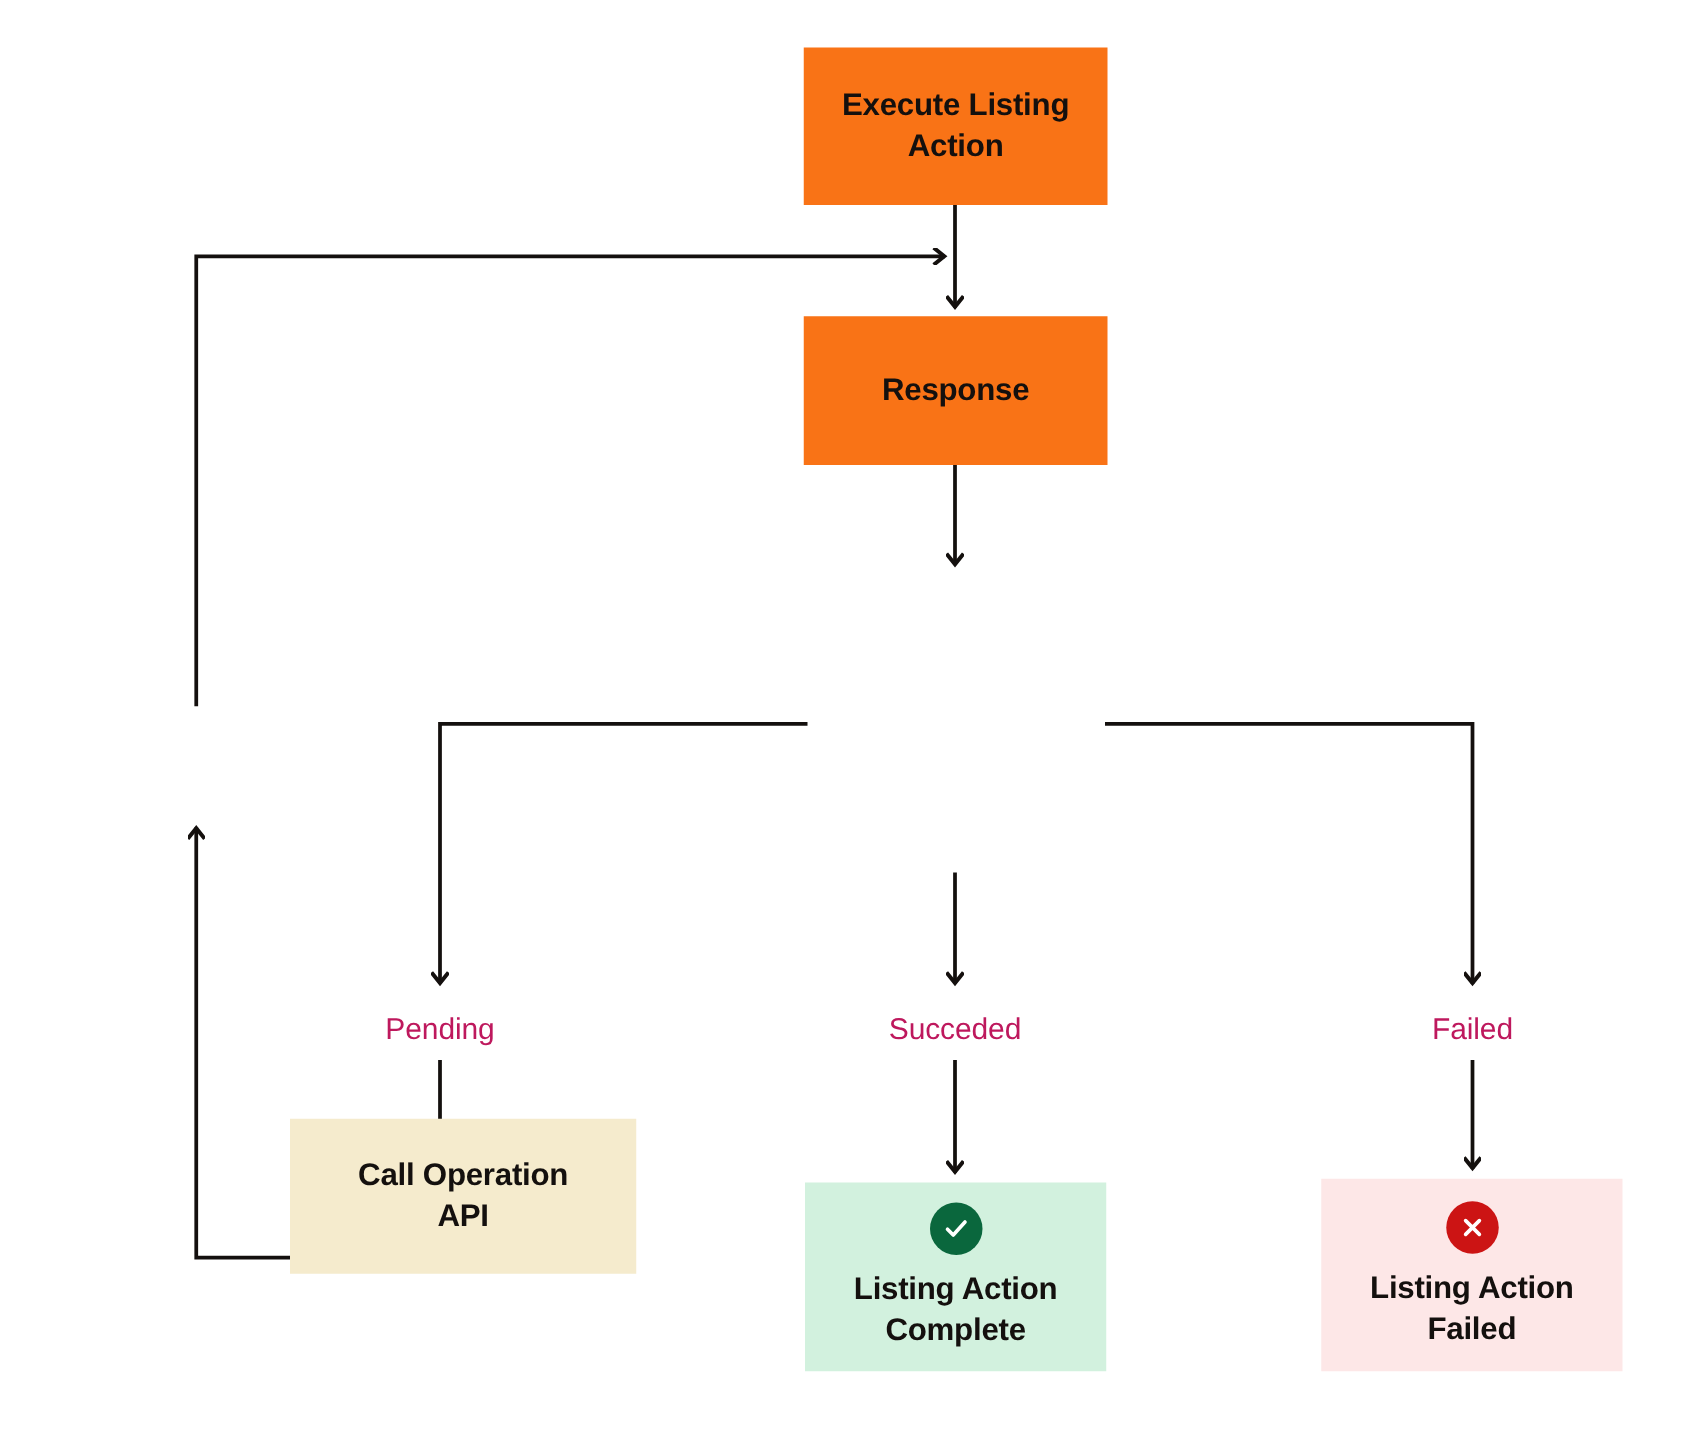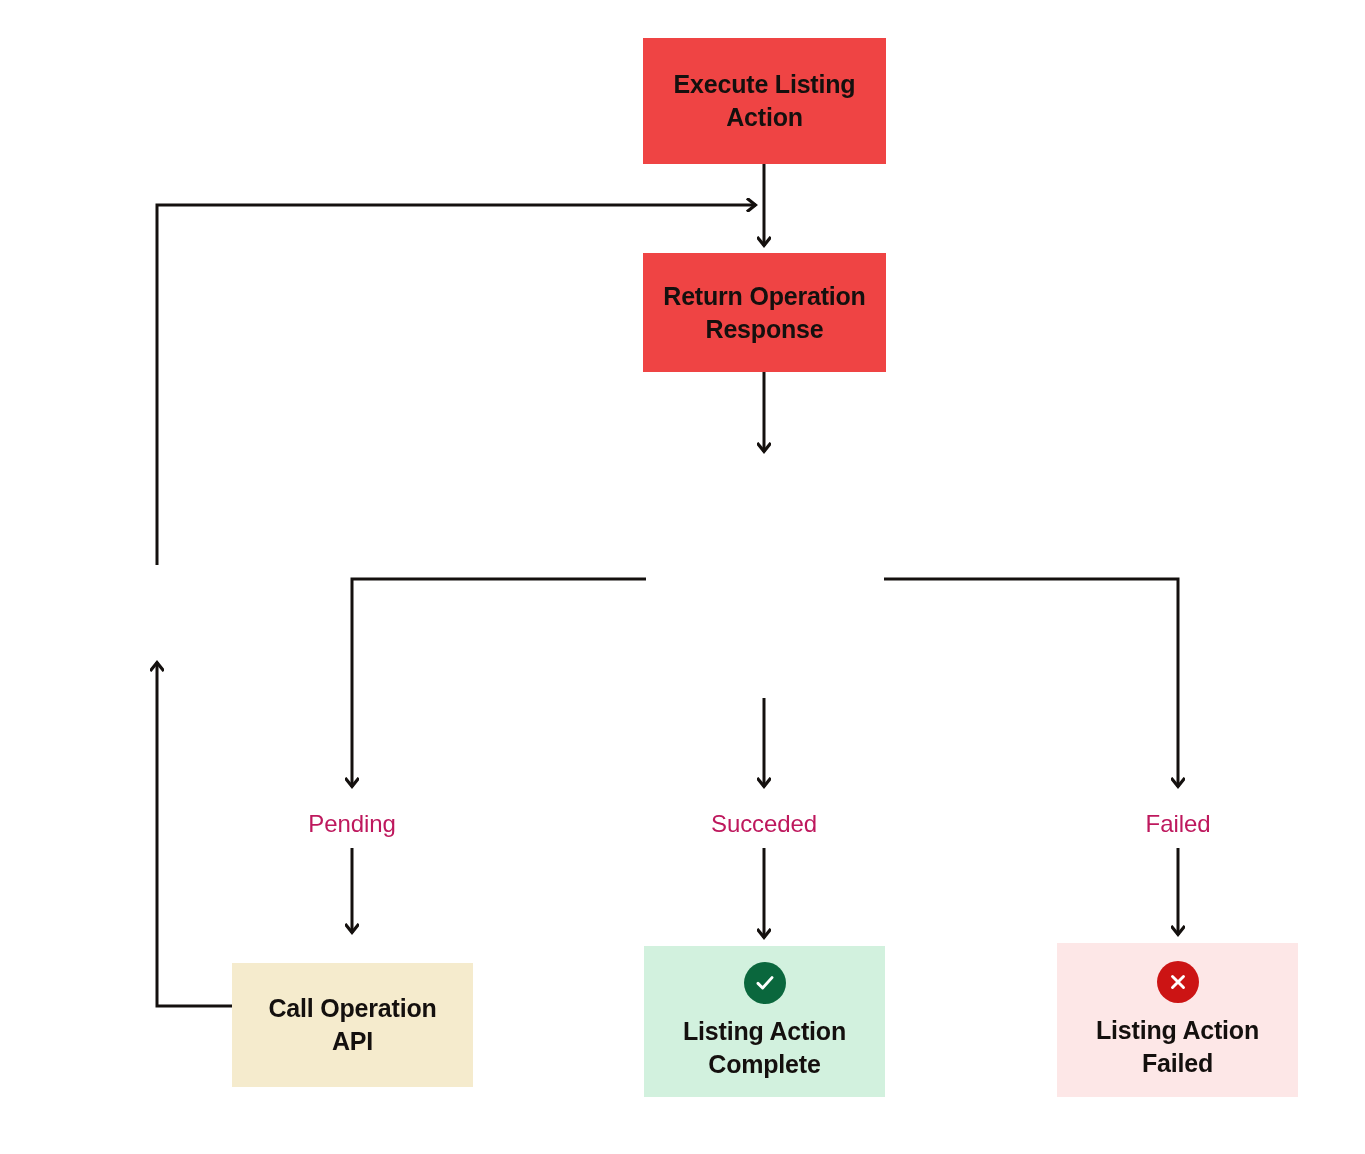--- a/index.html
+++ b/index.html
@@ -32,21 +32,21 @@
     box-sizing: border-box;
     display: flex;
     flex-direction: column;
     align-items: center;
     justify-content: center;
     text-align: center;
     line-height: 1.32;
     color: #14100e;
   }
   .node-process {
-    background: #ef4444;
+    background: #f97316;
     font-size: 25px;
     font-weight: 700;
     letter-spacing: -0.2px;
   }
   .node-warn {
     background: #f5ebcd;
     font-size: 25px;
     font-weight: 700;
     letter-spacing: -0.2px;
   }
@@ -154,35 +154,34 @@
     <path d="M232,1006 L157,1006 L157,662" fill="none" stroke="#14100e" stroke-width="3" marker-end="url(#arrowUp)"></path>
     <path d="M157,565 L157,205 L756,205" fill="none" stroke="#14100e" stroke-width="3" marker-end="url(#arrowRight)"></path>
   </svg>
 
   <div class="node node-process" style="left:643px; top:38px; width:243px; height:126px;">
     <span class="node-line">Execute Listing</span>
     <span class="node-line">Action</span>
   </div>
 
   <div class="node node-process" style="left:643px; top:253px; width:243px; height:119px;">
-    <span class="node-line">Return Operation</span>
     <span class="node-line">Response</span>
   </div>
 
 
   <div class="edge-label" style="left:252px; top:810px; width:200px;">Pending</div>
 
   <div class="edge-label" style="left:664px; top:810px; width:200px;">Succeded</div>
 
   <div class="edge-label" style="left:1078px; top:810px; width:200px;">Failed</div>
 
   <div class="loop-label" style="left:37px; top:579px; width:240px;">
   </div>
 
-  <div class="node node-warn" style="left:232px; top:963px; width:241px; height:124px;">
+  <div class="node node-warn" style="left:232px; top:895px; width:277px; height:124px;">
     <span class="node-line">Call Operation</span>
     <span class="node-line">API</span>
   </div>
 
   <div class="node node-success" style="left:644px; top:946px; width:241px; height:151px;">
     <span class="status-icon icon-ok">
       <svg width="24" height="24" viewBox="0 0 24 24">
         <path d="M5 12.4 L9.6 17 L19 6.6" fill="none" stroke="#ffffff" stroke-width="2.9" stroke-linecap="round" stroke-linejoin="round"></path>
       </svg>
     </span>

